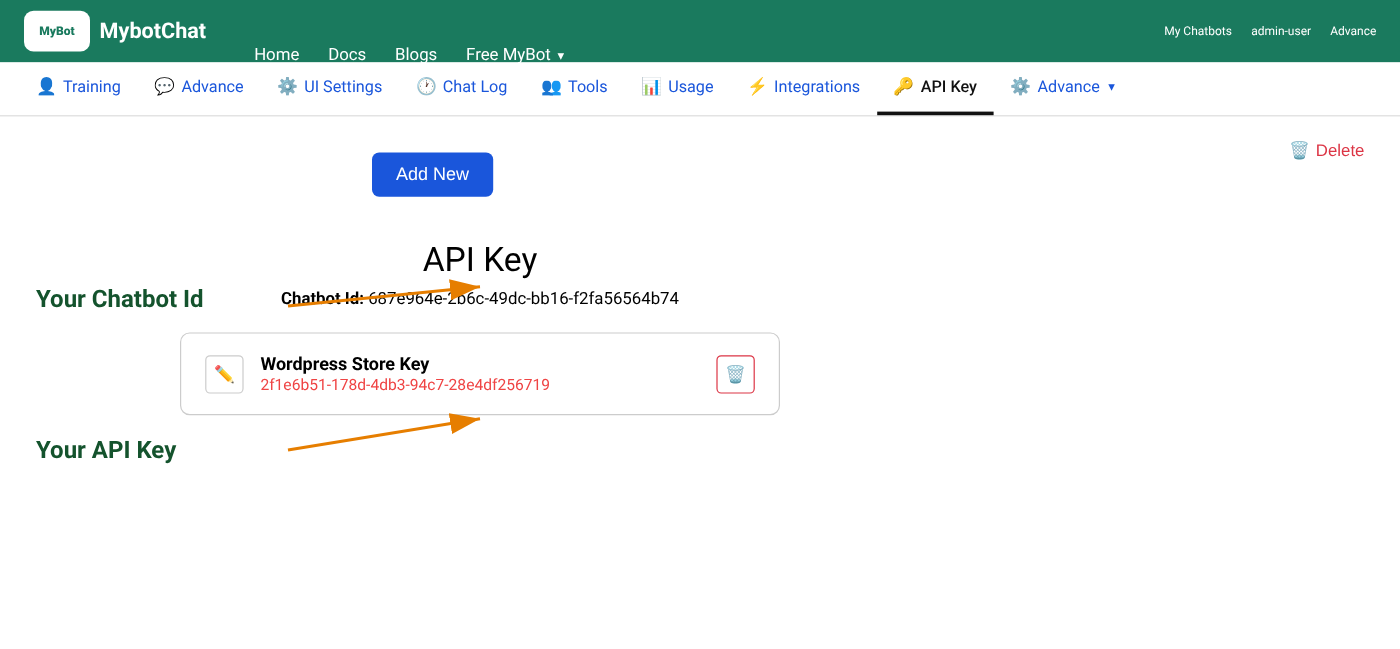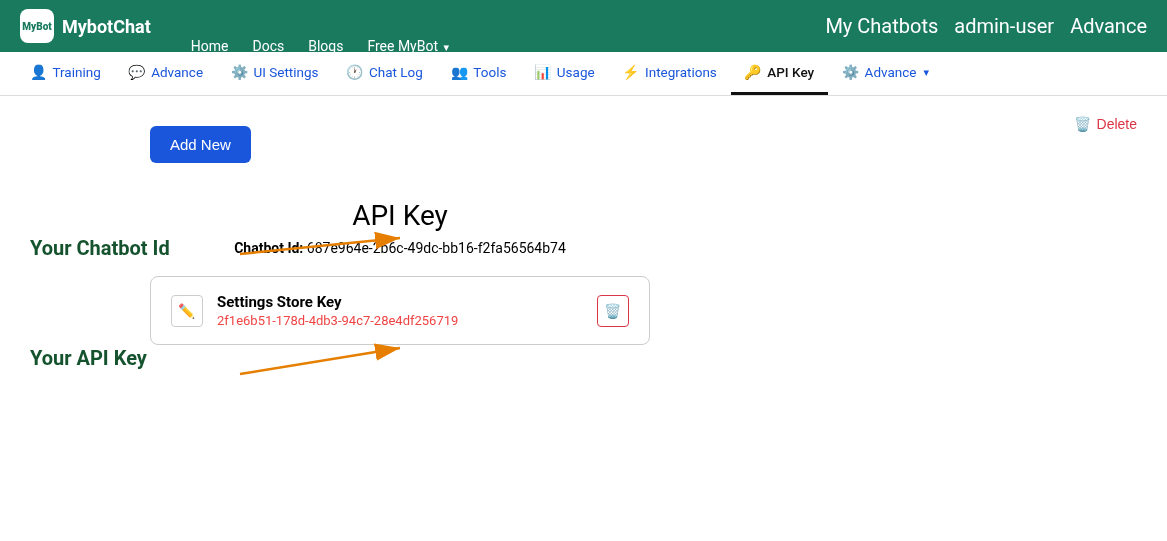--- a/index.html
+++ b/index.html
@@ -20,21 +20,21 @@
       font-weight: 700;
       font-size: 18px;
       margin-right: 30px;
       text-decoration: none;
     }
     .brand-logo {
       background: #fff;
       color: #1a7a5e;
       font-size: 10px;
       font-weight: 900;
-      width: 34px;
+      width: 55px;
       height: 34px;
       border-radius: 8px;
       display: flex;
       align-items: center;
       justify-content: center;
       margin-right: 8px;
     }
     .top-nav-links {
       display: flex;
       gap: 4px;
@@ -49,21 +49,21 @@
       margin-top: 40px;
     }
     .top-nav-right {
       display: flex;
       gap: 16px;
       align-items: center;
     }
     .top-nav-right a {
       color: #fff;
       text-decoration: none;
-      font-size: 20px;
+      font-size: 10px;
     }
 
     
     .sub-nav {
       display: flex;
       align-items: center;
       border-bottom: 1px solid #ddd;
       padding: 0 16px;
       background: #fff;
     }
@@ -109,20 +109,21 @@
     .add-new-btn {
       background: #1a56db;
       color: #fff;
       border: none;
       padding: 10px 20px;
       border-radius: 6px;
       font-size: 15px;
       cursor: pointer;
       margin-bottom: 20px;
       align-self: flex-start;
+      margin-left: 160px;
     }
 
     .api-key-title {
       font-size: 28px;
       font-weight: 400;
       margin-bottom: 8px;
     }
 
     .chatbot-id-line {
       font-size: 14px;
@@ -293,21 +294,21 @@
         <strong>Chatbot Id:</strong>
         <span>687e964e-2b6c-49dc-bb16-f2fa56564b74</span>
       </p>
 
       <div class="key-card">
         <div class="key-card-left">
           <button class="edit-icon-btn">
             <span>✏️</span>
           </button>
           <div class="key-info">
-            <div class="key-name">Settings Store Key</div>
+            <div class="key-name">Wordpress Store Key</div>
             <div class="key-value">2f1e6b51-178d-4db3-94c7-28e4df256719</div>
           </div>
         </div>
         <button class="delete-icon-btn">
           <span>🗑️</span>
         </button>
       </div>
     </div>
 
     <svg style="position:absolute; left:0; top:0; width:800px; height:320px; overflow:visible; pointer-events:none;">
@@ -316,18 +317,18 @@
         <marker id="arrowhead" markerWidth="10" markerHeight="7" refX="10" refY="3.5" orient="auto">
           <polygon points="0 0, 10 3.5, 0 7" fill="#e67e00"></polygon>
         </marker>
       </defs>
 
       <path d="M 210,128 L 370,112" stroke="#e67e00" stroke-width="2.5" fill="none" marker-end="url(#arrowhead)"></path>
 
       <path d="M 210,248 L 370,222" stroke="#e67e00" stroke-width="2.5" fill="none" marker-end="url(#arrowhead)"></path>
     </svg>
 
-    <div style="position:absolute; left:0; top:220px;">
+    <div style="position:absolute; left:0; top:236px;">
       <span class="annotation-label">Your API Key</span>
     </div>
 
   </div>
 </div>
 
 </body></html>

